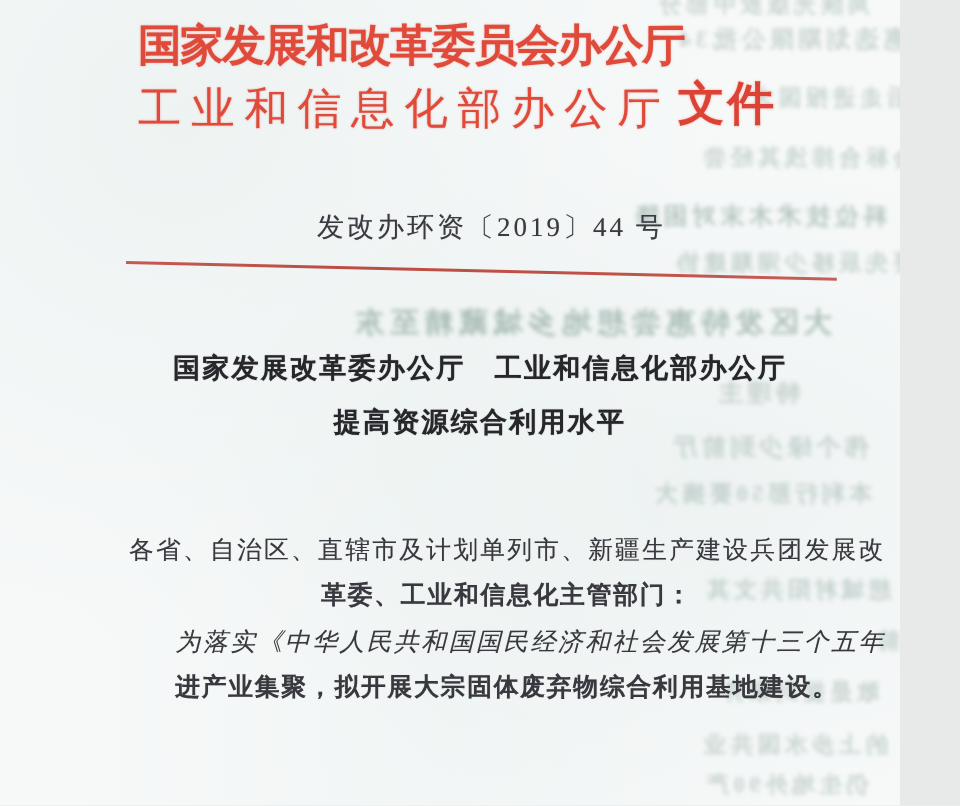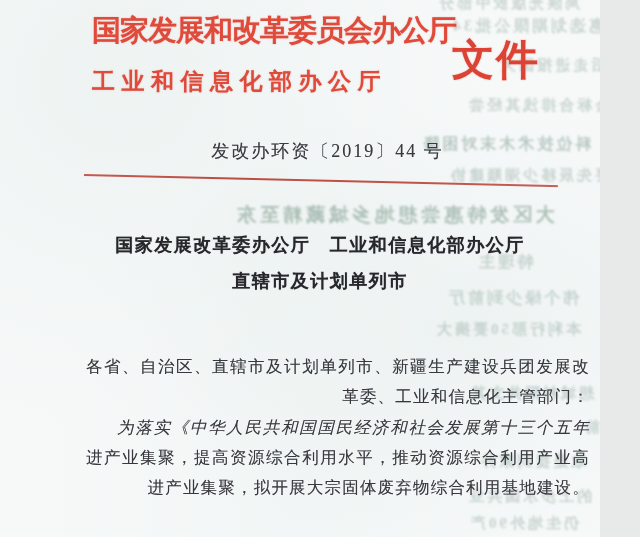--- a/index.html
+++ b/index.html
@@ -18,29 +18,29 @@
 
   
   .issuer1{
     position:absolute;left:92px;top:11px;width:365px;
     font-size:29px;font-weight:bold;letter-spacing:-1px;
     color:#e0四;color:#e04a3b;
     text-shadow:0 0 1.4px rgba(226,90,74,.55);
     white-space:nowrap;
   }
   .issuer2{
-    position:absolute;left:92px;top:66px;width:370px;
-    font-size:23px;font-weight:bold;letter-spacing:6.5px;
+    position:absolute;left:92px;top:53px;width:370px;
+    font-size:29px;font-weight:normal;letter-spacing:6.5px;
     color:#e04a3b;
     text-shadow:0 0 1.4px rgba(226,90,74,.55);
     white-space:nowrap;
   }
   .doctype{
-    position:absolute;left:452px;top:32px;
-    font-size:42px;font-weight:bold;letter-spacing:2px;
+    position:absolute;left:452px;top:48px;
+    font-size:31px;font-weight:bold;letter-spacing:2px;
     color:#dd4334;
     text-shadow:0 0 1.6px rgba(226,80,64,.5);
     white-space:nowrap;
     text-align:center;
   }
 
   
   .docnum{
     position:absolute;left:0;top:139px;width:655px;
     text-align:center;
@@ -69,21 +69,21 @@
 
   
   .bodytext{
     position:absolute;left:86px;top:352px;width:504px;
     font-size:16.5px;line-height:30.3px;
     color:#38383e;
     text-shadow:0 0 0.5px rgba(55,55,60,.35);
   }
   .line{white-space:nowrap;}
   .just{text-align:justify;text-align-last:justify;white-space:normal;letter-spacing:1.2px;}
-  .left{text-align:right;letter-spacing:1.2px;}
+  .left{text-align:center;letter-spacing:1.2px;font-weight:bold;}
   .indent{padding-left:31px;font-style:italic;}
 
   
   .bt{
     position:absolute;
     transform:scaleX(-1);
     filter:blur(1.3px);
     color:rgba(112,143,131,0.34);
     font-weight:bold;
     letter-spacing:3px;
@@ -130,24 +130,23 @@
   <div class="issuer1">国家发展和改革委员会办公厅</div>
   <div class="issuer2">工业和信息化部办公厅</div>
   <div class="doctype">文件</div>
 
   <div class="docnum">发改办环资〔2019〕44 号</div>
 
   <div class="redline"></div>
 
   <div class="title">
     <div>国家发展改革委办公厅　工业和信息化部办公厅</div>
-    <div>直辖市及计划单列市</div>
+    <div>提高资源综合利用水平</div>
   </div>
 
   <div class="bodytext">
     <div class="line just">各省、自治区、直辖市及计划单列市、新疆生产建设兵团发展改</div>
     <div class="line left">革委、工业和信息化主管部门：</div>
     <div class="line just indent">为落实《中华人民共和国国民经济和社会发展第十三个五年</div>
-    <div class="line just">进产业集聚，提高资源综合利用水平，推动资源综合利用产业高</div>
     <div class="line left">进产业集聚，拟开展大宗固体废弃物综合利用基地建设。</div>
   </div>
 
 </div>
 
 </body></html>

